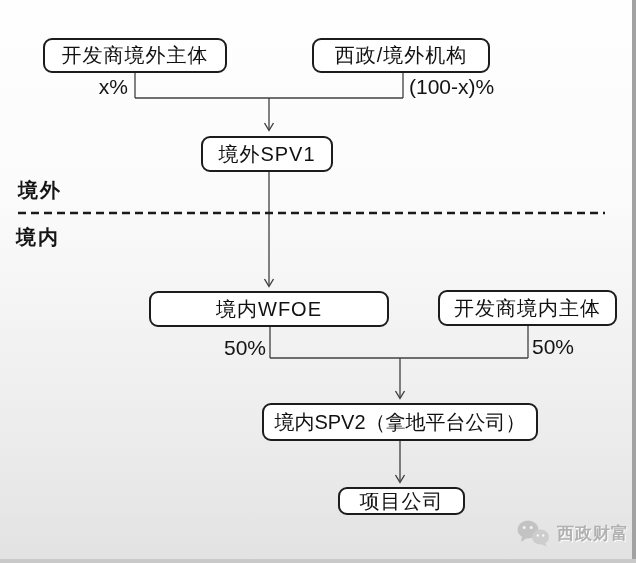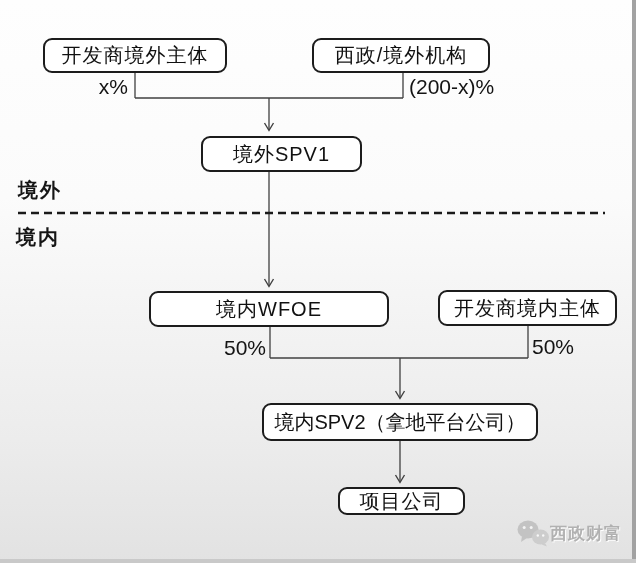--- a/index.html
+++ b/index.html
@@ -17,21 +17,21 @@
     display:flex;align-items:center;justify-content:center;
     font-size:20px;color:#111;letter-spacing:1px;white-space:nowrap;
   }
   .edge-label{
     position:absolute;font-size:21px;color:#141414;white-space:nowrap;
   }
   .region-label{
     position:absolute;font-size:20px;color:#161616;letter-spacing:2px;font-weight:bold;
   }
   .watermark{
-    position:absolute;left:516px;top:519px;display:flex;align-items:center;
+    position:absolute;left:516px;top:519px;display:flex;align-items:center;gap:7px;
   }
   .watermark .wm-text{
     font-size:17px;font-weight:bold;color:#b1b1b1;letter-spacing:1px;
     text-shadow:1px 1px 0 rgba(255,255,255,0.95);
   }
 </style>
 </head>
 <body>
 
 <div class="canvas">
@@ -59,33 +59,33 @@
       <path d="M400,441 L400,482" marker-end="url(#arrow)"></path>
     </g>
 
     <path d="M18,213 L605,213" stroke="#1a1a1a" stroke-width="2.6" stroke-dasharray="8 5" fill="none"></path>
   </svg>
 
   <div class="node" style="left:43px;top:38px;width:184px;height:35px">开发商境外主体</div>
 
   <div class="node" style="left:312px;top:38px;width:178px;height:35px">西政/境外机构</div>
 
-  <div class="node" style="left:201px;top:136px;width:161px;height:36px">境外SPV1</div>
+  <div class="node" style="left:201px;top:136px;width:132px;height:36px">境外SPV1</div>
 
   <div class="node" style="left:438px;top:290px;width:179px;height:36px">开发商境内主体</div>
 
   <div class="node" style="left:149px;top:291px;width:240px;height:36px">境内WFOE</div>
 
   <div class="node" style="left:262px;top:403px;width:276px;height:38px;letter-spacing:0">境内SPV2（拿地平台公司）</div>
 
   <div class="node" style="left:338px;top:487px;width:127px;height:28px">项目公司</div>
 
   <div class="edge-label" style="left:70px;top:75px;width:58px;text-align:right">x%</div>
 
-  <div class="edge-label" style="left:409px;top:75px">(200-x)%</div>
+  <div class="edge-label" style="left:409px;top:75px">(100-x)%</div>
 
   <div class="edge-label" style="left:200px;top:336px;width:66px;text-align:right">50%</div>
 
   <div class="edge-label" style="left:532px;top:335px">50%</div>
 
   <div class="region-label" style="left:18px;top:177px">境外</div>
 
   <div class="region-label" style="left:16px;top:224px">境内</div>
 
   <div class="watermark">

